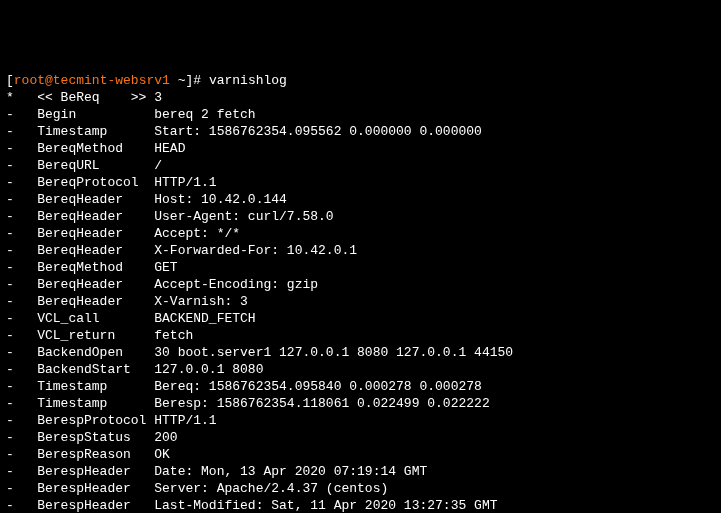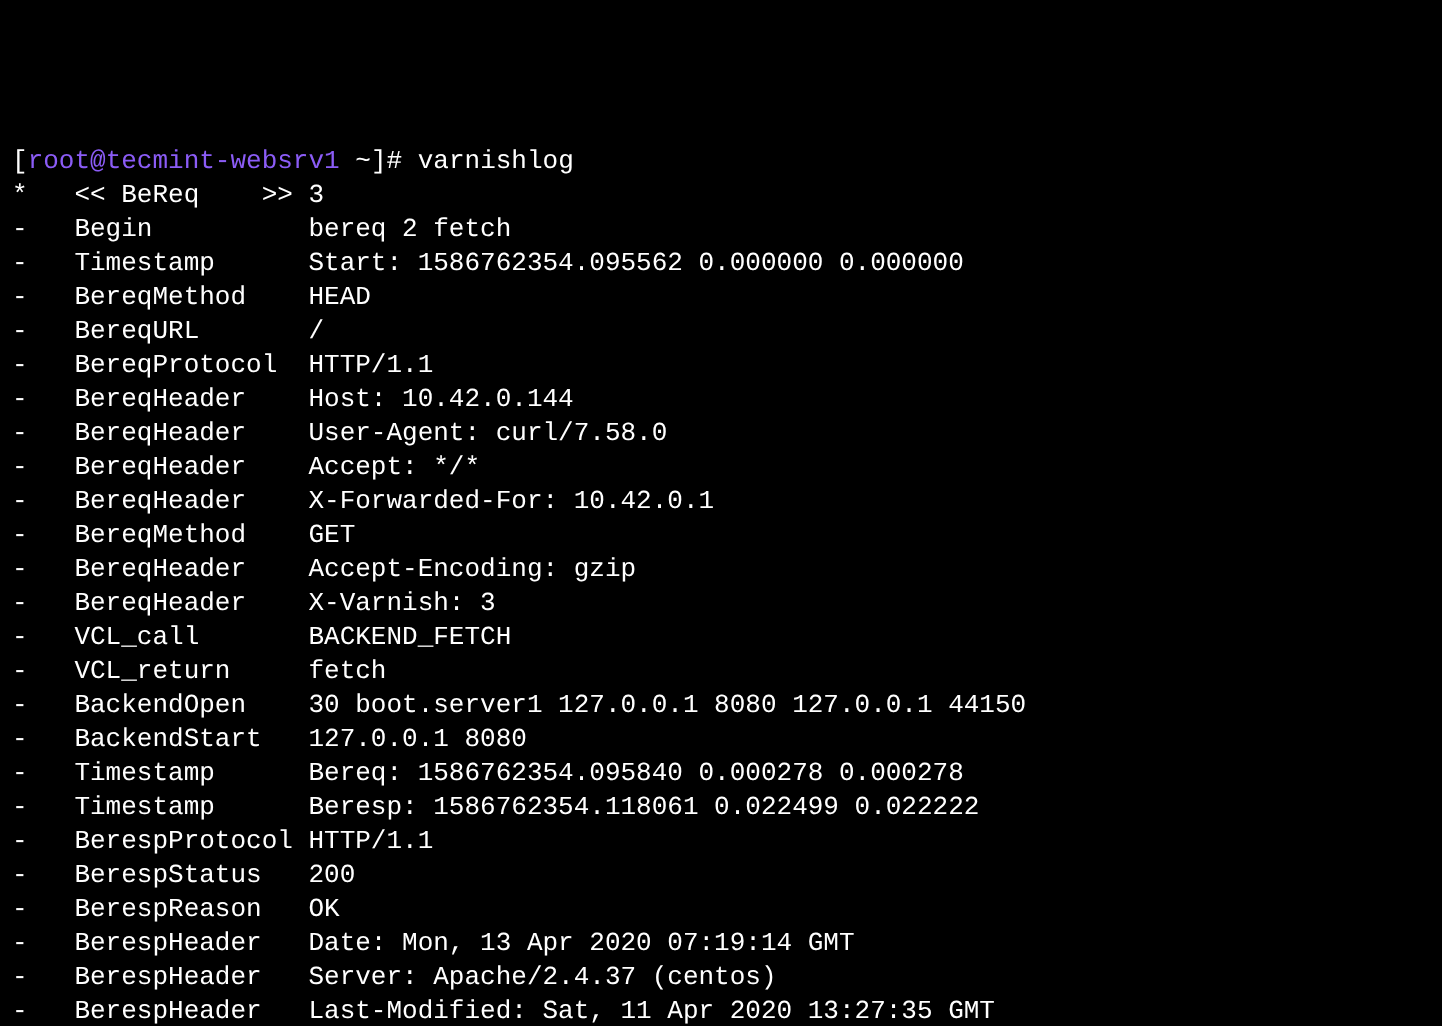--- a/index.html
+++ b/index.html
@@ -9,21 +9,21 @@
       color: #ffffff;
       font-family: "Consolas", "Courier New", monospace;
       font-size: 13px;
       line-height: 17px;
       white-space: pre;
       width: 721px;
       height: 513px;
       overflow: hidden;
       box-sizing: border-box;
     }
-    .prompt-user-host { color: #8b5cf6; }
+    .prompt-user-host { color: #f97316; }
     .prompt-path { color: #ffffff; }
     .line { display: block; }
     #terminal { white-space: pre; }
   </style>
 </head>
 <body>
 
 
 
 <div id="terminal"><span class="line"><span>[</span><span class="prompt-user-host">root@tecmint-websrv1</span><span> </span><span class="prompt-path">~</span><span>]# </span><span>varnishlog</span></span><span class="line">*   &lt;&lt; BeReq    &gt;&gt; 3</span><span class="line">-   Begin          bereq 2 fetch</span><span class="line">-   Timestamp      Start: 1586762354.095562 0.000000 0.000000</span><span class="line">-   BereqMethod    HEAD</span><span class="line">-   BereqURL       /</span><span class="line">-   BereqProtocol  HTTP/1.1</span><span class="line">-   BereqHeader    Host: 10.42.0.144</span><span class="line">-   BereqHeader    User-Agent: curl/7.58.0</span><span class="line">-   BereqHeader    Accept: */*</span><span class="line">-   BereqHeader    X-Forwarded-For: 10.42.0.1</span><span class="line">-   BereqMethod    GET</span><span class="line">-   BereqHeader    Accept-Encoding: gzip</span><span class="line">-   BereqHeader    X-Varnish: 3</span><span class="line">-   VCL_call       BACKEND_FETCH</span><span class="line">-   VCL_return     fetch</span><span class="line">-   BackendOpen    30 boot.server1 127.0.0.1 8080 127.0.0.1 44150</span><span class="line">-   BackendStart   127.0.0.1 8080</span><span class="line">-   Timestamp      Bereq: 1586762354.095840 0.000278 0.000278</span><span class="line">-   Timestamp      Beresp: 1586762354.118061 0.022499 0.022222</span><span class="line">-   BerespProtocol HTTP/1.1</span><span class="line">-   BerespStatus   200</span><span class="line">-   BerespReason   OK</span><span class="line">-   BerespHeader   Date: Mon, 13 Apr 2020 07:19:14 GMT</span><span class="line">-   BerespHeader   Server: Apache/2.4.37 (centos)</span><span class="line">-   BerespHeader   Last-Modified: Sat, 11 Apr 2020 13:27:35 GMT</span></div>

